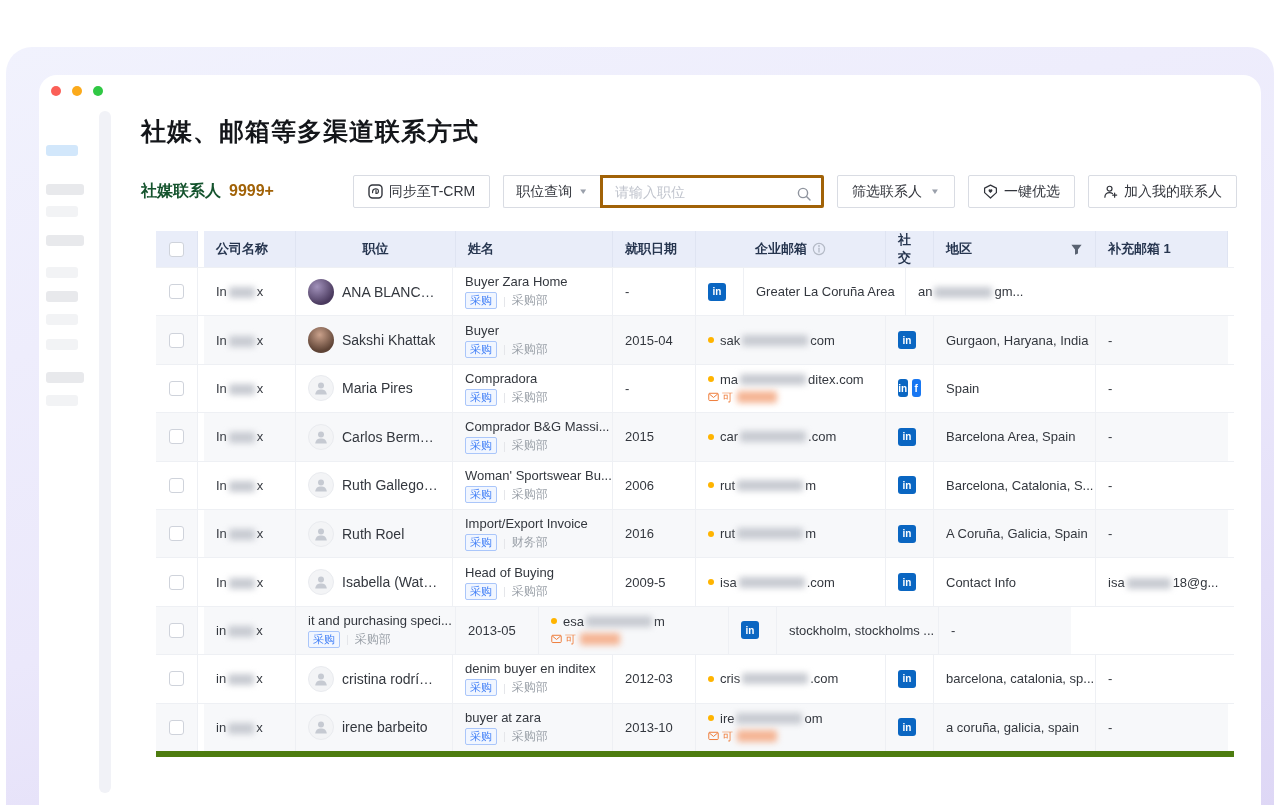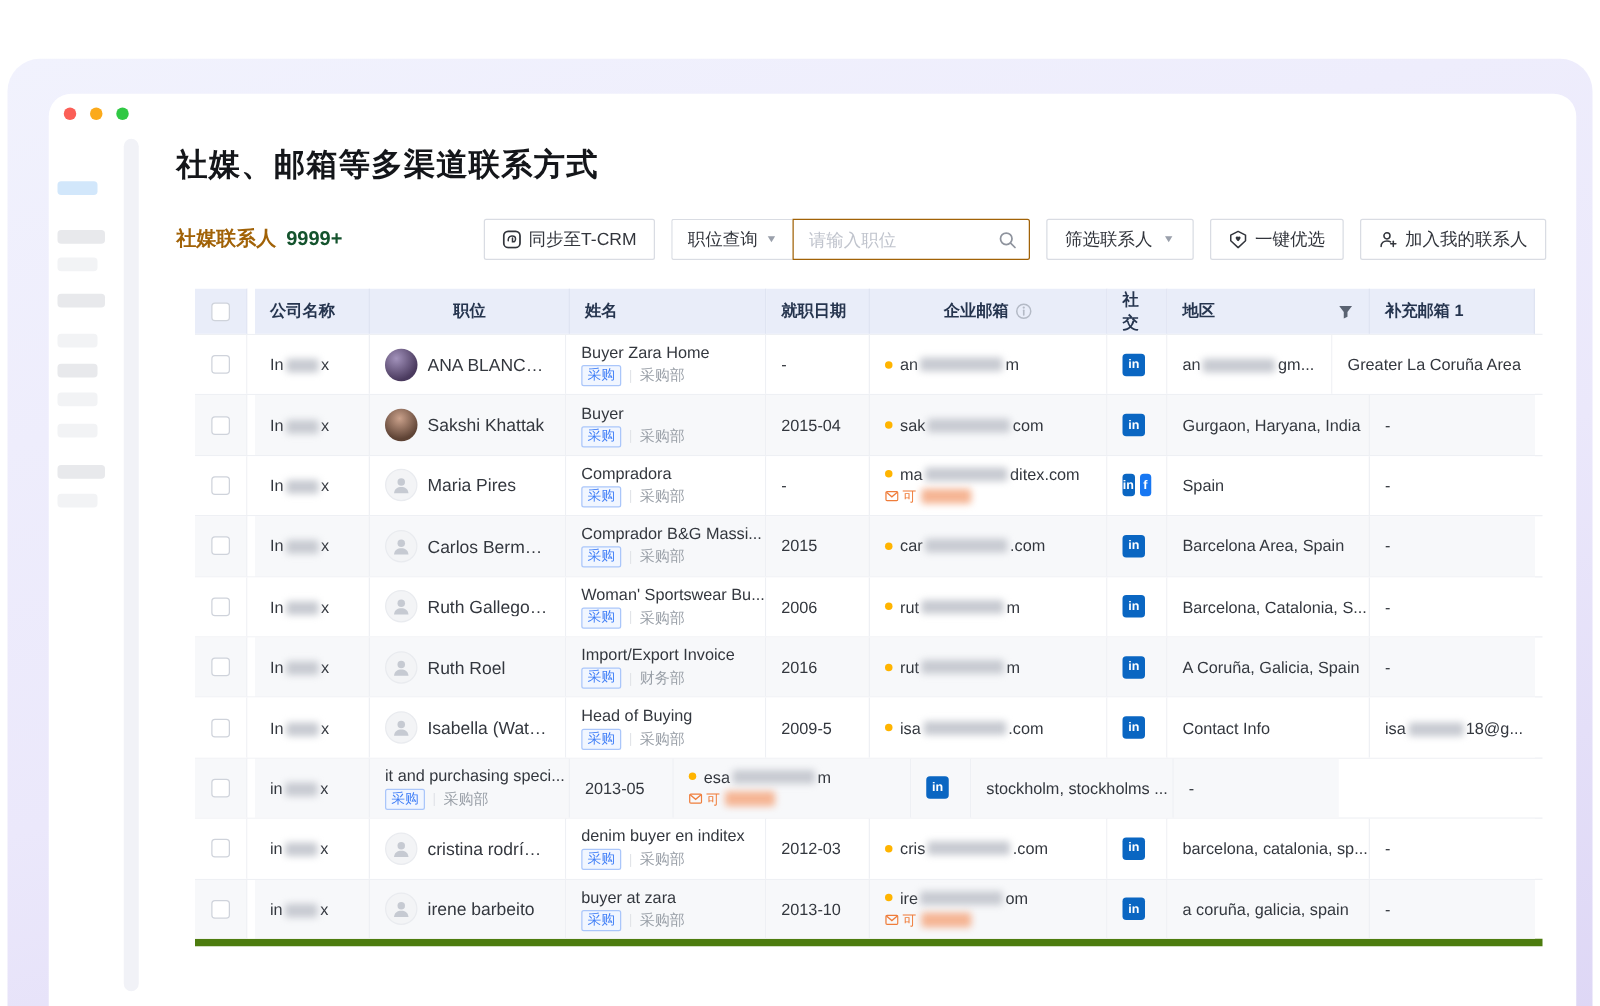--- a/index.html
+++ b/index.html
@@ -21,30 +21,30 @@
   .sbar.dark  { background:#e8e9ec; }
   .sbar.light { background:#f2f3f5; }
   .vstrip { position:absolute; left:60px; top:36px; width:12px; height:682px; background:#f1f2f7; border-radius:6px; }
 
   
   .main { position:absolute; left:102px; top:40px; width:1096px; }
   .page-title { font-size:25px; font-weight:bold; color:#14161a; letter-spacing:1px; }
 
   .toolbar { margin-top:27px; display:flex; align-items:center; }
   .tb-left { display:flex; align-items:baseline; gap:8px; white-space:nowrap; }
-  .tb-label { font-size:16px; font-weight:bold; color:#a16207; }
+  .tb-label { font-size:16px; font-weight:bold; color:#14532d; }
   .tb-count { font-size:16px; font-weight:bold; color:#2e6bf0; }
   .tb-buttons { margin-left:auto; display:flex; align-items:center; gap:13px; }
   .btn { display:flex; align-items:center; gap:6px; height:33px; padding:0 14px; background:#fff;
          border:1px solid #d9dce3; border-radius:2px; font-size:14px; color:#32353c; cursor:pointer; white-space:nowrap; }
   .chev { font-size:10px; color:#9aa0ab; transform:scaleY(.8); margin-left:2px; }
   .search-combo { display:flex; align-items:stretch; }
   .combo-select { display:flex; align-items:center; gap:4px; height:33px; padding:0 12px; background:#fff;
                   border:1px solid #d9dce3; border-right:none; border-radius:2px 0 0 2px; font-size:14px; color:#32353c; cursor:pointer; }
-  .combo-input { position:relative; width:190px; height:33px; border:1px solid #a16207; border-radius:0 2px 2px 0; background:#fff; }
+  .combo-input { position:relative; width:224px; height:33px; border:3px solid #a16207; border-radius:0 2px 2px 0; background:#fff; }
   .combo-input input { width:100%; height:100%; border:none; outline:none; padding:0 30px 0 12px; font-size:14px; color:#333;
                        font-family:"Liberation Sans", sans-serif; background:transparent; }
   .combo-input input::placeholder { color:#c0c4cd; }
   .mag { position:absolute; right:9px; top:8px; }
 
   
   .table { margin-top:23px; margin-left:15px; width:1078px; border-bottom:6px solid #4d7c0f; }
   .trow, .thead { display:flex; align-items:stretch; }
   .thead { height:36px; }
   .trow { height:48.4px; border-top:1px solid #eef0f4; }
@@ -116,21 +116,21 @@
           <div class="sbar light" style="width: 32px; top: 320px; left: 0px;"></div>
         </div>
       <div class="vstrip"></div>
 
       <div class="main">
         <div class="page-title">社媒、邮箱等多渠道联系方式</div>
 
         <div class="toolbar">
           <div class="tb-left">
             <span class="tb-label">社媒联系人</span>
-            <span class="tb-count" style="color: #14532d;">9999+</span>
+            <span class="tb-count" style="color: #a16207;">9999+</span>
           </div>
           <div class="tb-buttons">
             <button class="btn">
               <span class="hicon">
                 <svg width="15" height="15" viewBox="0 0 15 15">
                     <rect x="1" y="1" width="13" height="13" rx="3.5" fill="none" stroke="#32353c" stroke-width="1.4"></rect>
                     <path d="M4.6 8.6 Q4.2 5.2 7.4 4.8 Q10.6 4.6 10.4 7.4 Q10.2 9.8 8 9.4 L8 6.4" fill="none" stroke="#32353c" stroke-width="1.2" stroke-linecap="round"></path>
                   </svg>
               </span>
               <span>同步至T-CRM</span>
@@ -223,30 +223,27 @@
                 </div>
                 <div class="cell c-pos">
                   <div class="pos-title">Buyer Zara Home</div>
                   <div class="pos-tags">
                     <span class="badge">采购</span>
                     <span class="tag-sep">|</span>
                     <span class="dept">采购部</span>
                   </div>
                 </div>
                 <div class="cell c-date cellTxt">-</div>
-                <div class="cell c-email">
-                  <div class="email-line"><span class="email-dot"></span>an<span class="blur" style="width: 66px;"></span>m</div>
-                </div>
-                <div class="cell c-soc">
-                  <span class="soc-ic soc-in">in</span>
-                </div>
+                <div class="cell c-soc">
+                  <span class="soc-ic soc-in">in</span>
+                </div>
+                <div class="cell c-reg cellTxt">Greater La Coruña Area</div>
                 <div class="cell c-m2">
                   <span class="cellTxt">an<span class="blur" style="width: 58px;"></span>gm...</span>
                 </div>
-                <div class="cell c-reg cellTxt">Greater La Coruña Area</div>
               </div>
               <div class="trow stripe">
                 <div class="cell c-check">
                   <span class="checkbox"></span>
                 </div>
                 <div class="cgap"></div>
                 <div class="cell c-company">
                   <span class="cellTxt">In<span class="blur" style="width: 26px;"></span>x</span>
                 </div>
                 <div class="cell c-name">

